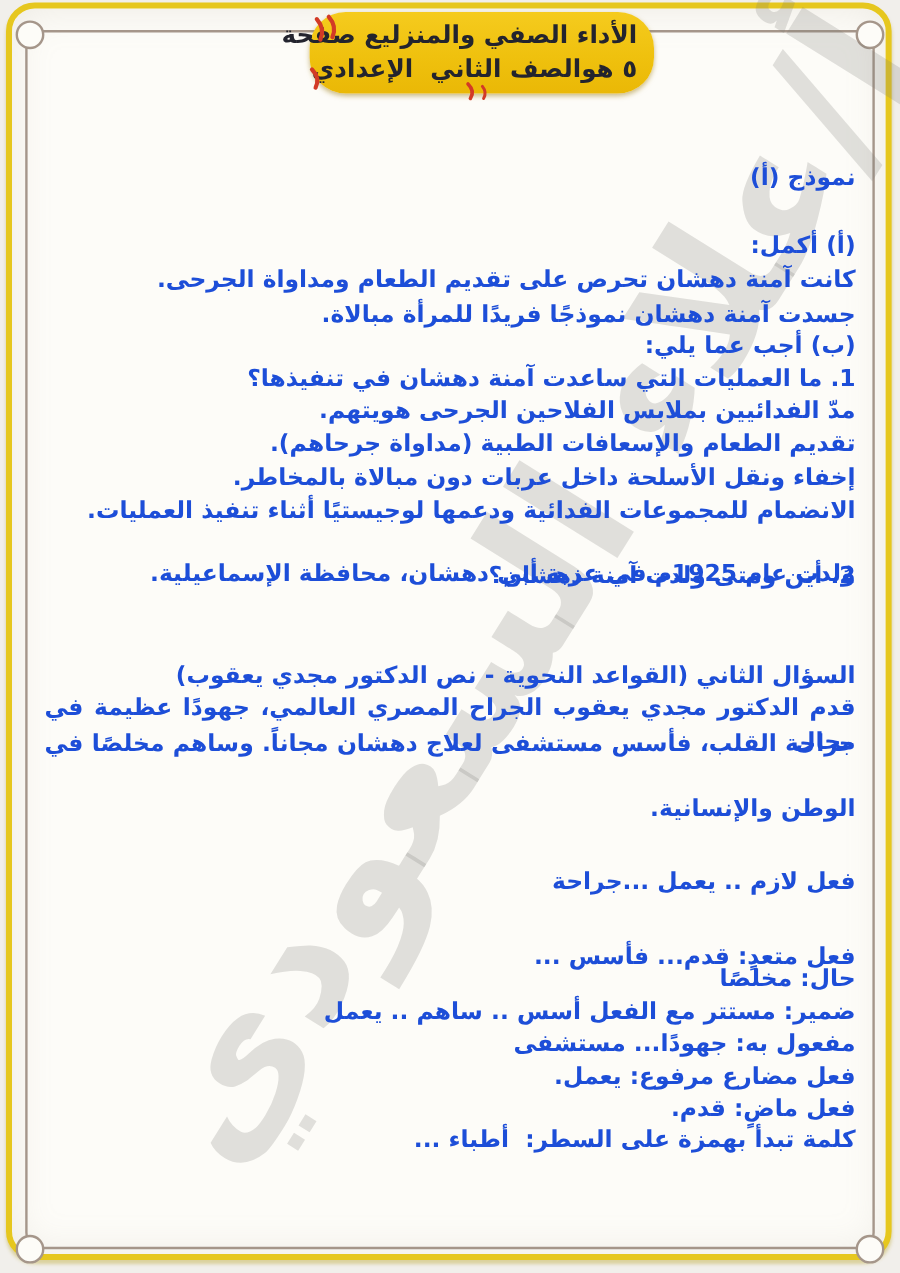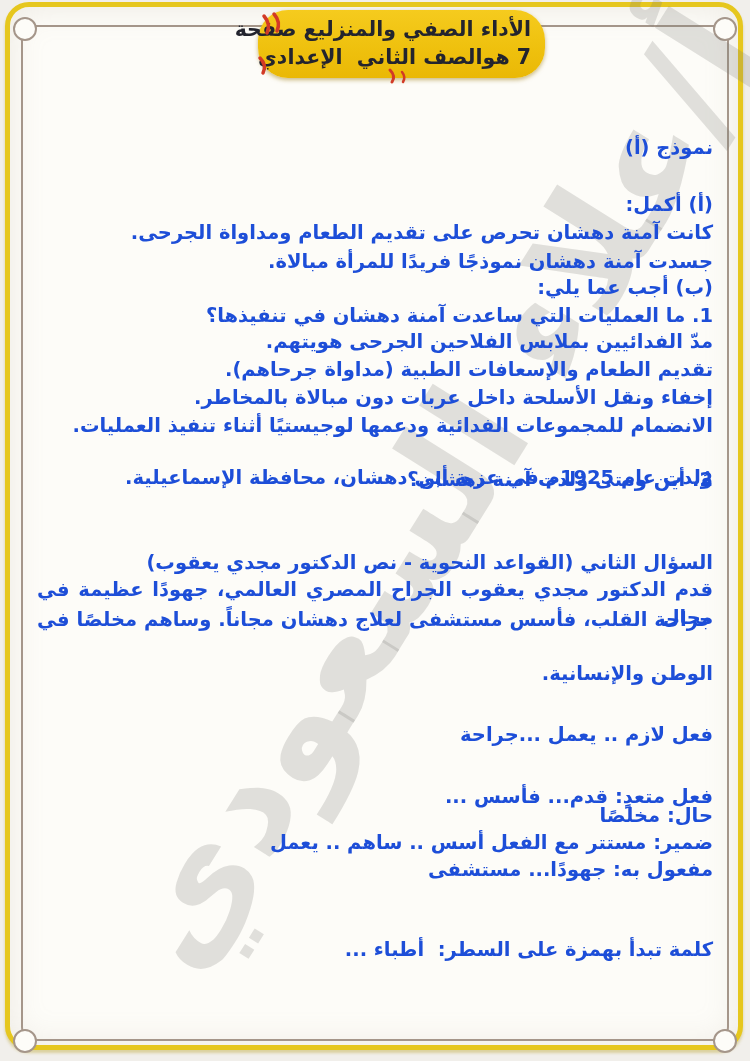--- a/index.html
+++ b/index.html
@@ -78,21 +78,21 @@
   <div class="frame-inner"></div>
   <span class="corner-dot cd-tl"></span>
   <span class="corner-dot cd-tr"></span>
   <span class="corner-dot cd-bl"></span>
   <span class="corner-dot cd-br"></span>
 
   <div class="watermark">أ/علاء السعودي</div>
 
   <div class="badge">
     <div class="badge-line">الأداء الصفي والمنزليع صفحة</div>
-    <div class="badge-line">7 هوالصف الثاني  الإعدادي</div>
+    <div class="badge-line">٥ هوالصف الثاني  الإعدادي</div>
   </div>
 
   <svg class="red-marks" width="300" height="80" viewBox="0 0 300 80">
     <path d="M12,8 q7,8 3,17" stroke="#d23a26" stroke-width="3.5" fill="none" stroke-linecap="round"></path>
     <path d="M22,6 q7,8 3,17" stroke="#d23a26" stroke-width="3.5" fill="none" stroke-linecap="round"></path>
     <path d="M8,50 q7,7 3,15" stroke="#d23a26" stroke-width="3.5" fill="none" stroke-linecap="round"></path>
     <path d="M138,62 q6,6 2,12" stroke="#d23a26" stroke-width="3" fill="none" stroke-linecap="round"></path>
     <path d="M150,64 q4,5 1,10" stroke="#d23a26" stroke-width="2.5" fill="none" stroke-linecap="round"></path>
   </svg>
 
@@ -111,16 +111,18 @@
     <div class="tl" style="top:464px">وُلدت عام 1925م في عزبة أبي دهشان، محافظة الإسماعيلية.</div>
     <div class="tl" style="top:549px">السؤال الثاني (القواعد النحوية - نص الدكتور مجدي يعقوب)</div>
     <div class="tl just" style="top:576px">قدم الدكتور مجدي يعقوب الجراح المصري العالمي، جهودًا عظيمة في مجال</div>
     <div class="tl just" style="top:606px">جراحة القلب، فأسس مستشفى لعلاج دهشان مجاناً. وساهم مخلصًا في</div>
     <div class="tl" style="top:660px">الوطن والإنسانية.</div>
     <div class="tl" style="top:721px">فعل لازم .. يعمل ...جراحة</div>
     <div class="tl" style="top:783px">فعل متعدٍ: قدم... فأسس ...</div>
     <div class="tl" style="top:802px">حال: مخلصًا</div>
     <div class="tl" style="top:829px">ضمير: مستتر مع الفعل أسس .. ساهم .. يعمل</div>
     <div class="tl" style="top:856px">مفعول به: جهودًا... مستشفى</div>
+    <div class="tl" style="top:883px">فعل مضارع مرفوع: يعمل.</div>
+    <div class="tl" style="top:910px">فعل ماضٍ: قدم.</div>
     <div class="tl" style="top:936px">كلمة تبدأ بهمزة على السطر:  أطباء ...</div>
   </div>
 
 </div>
 
 </body></html>

